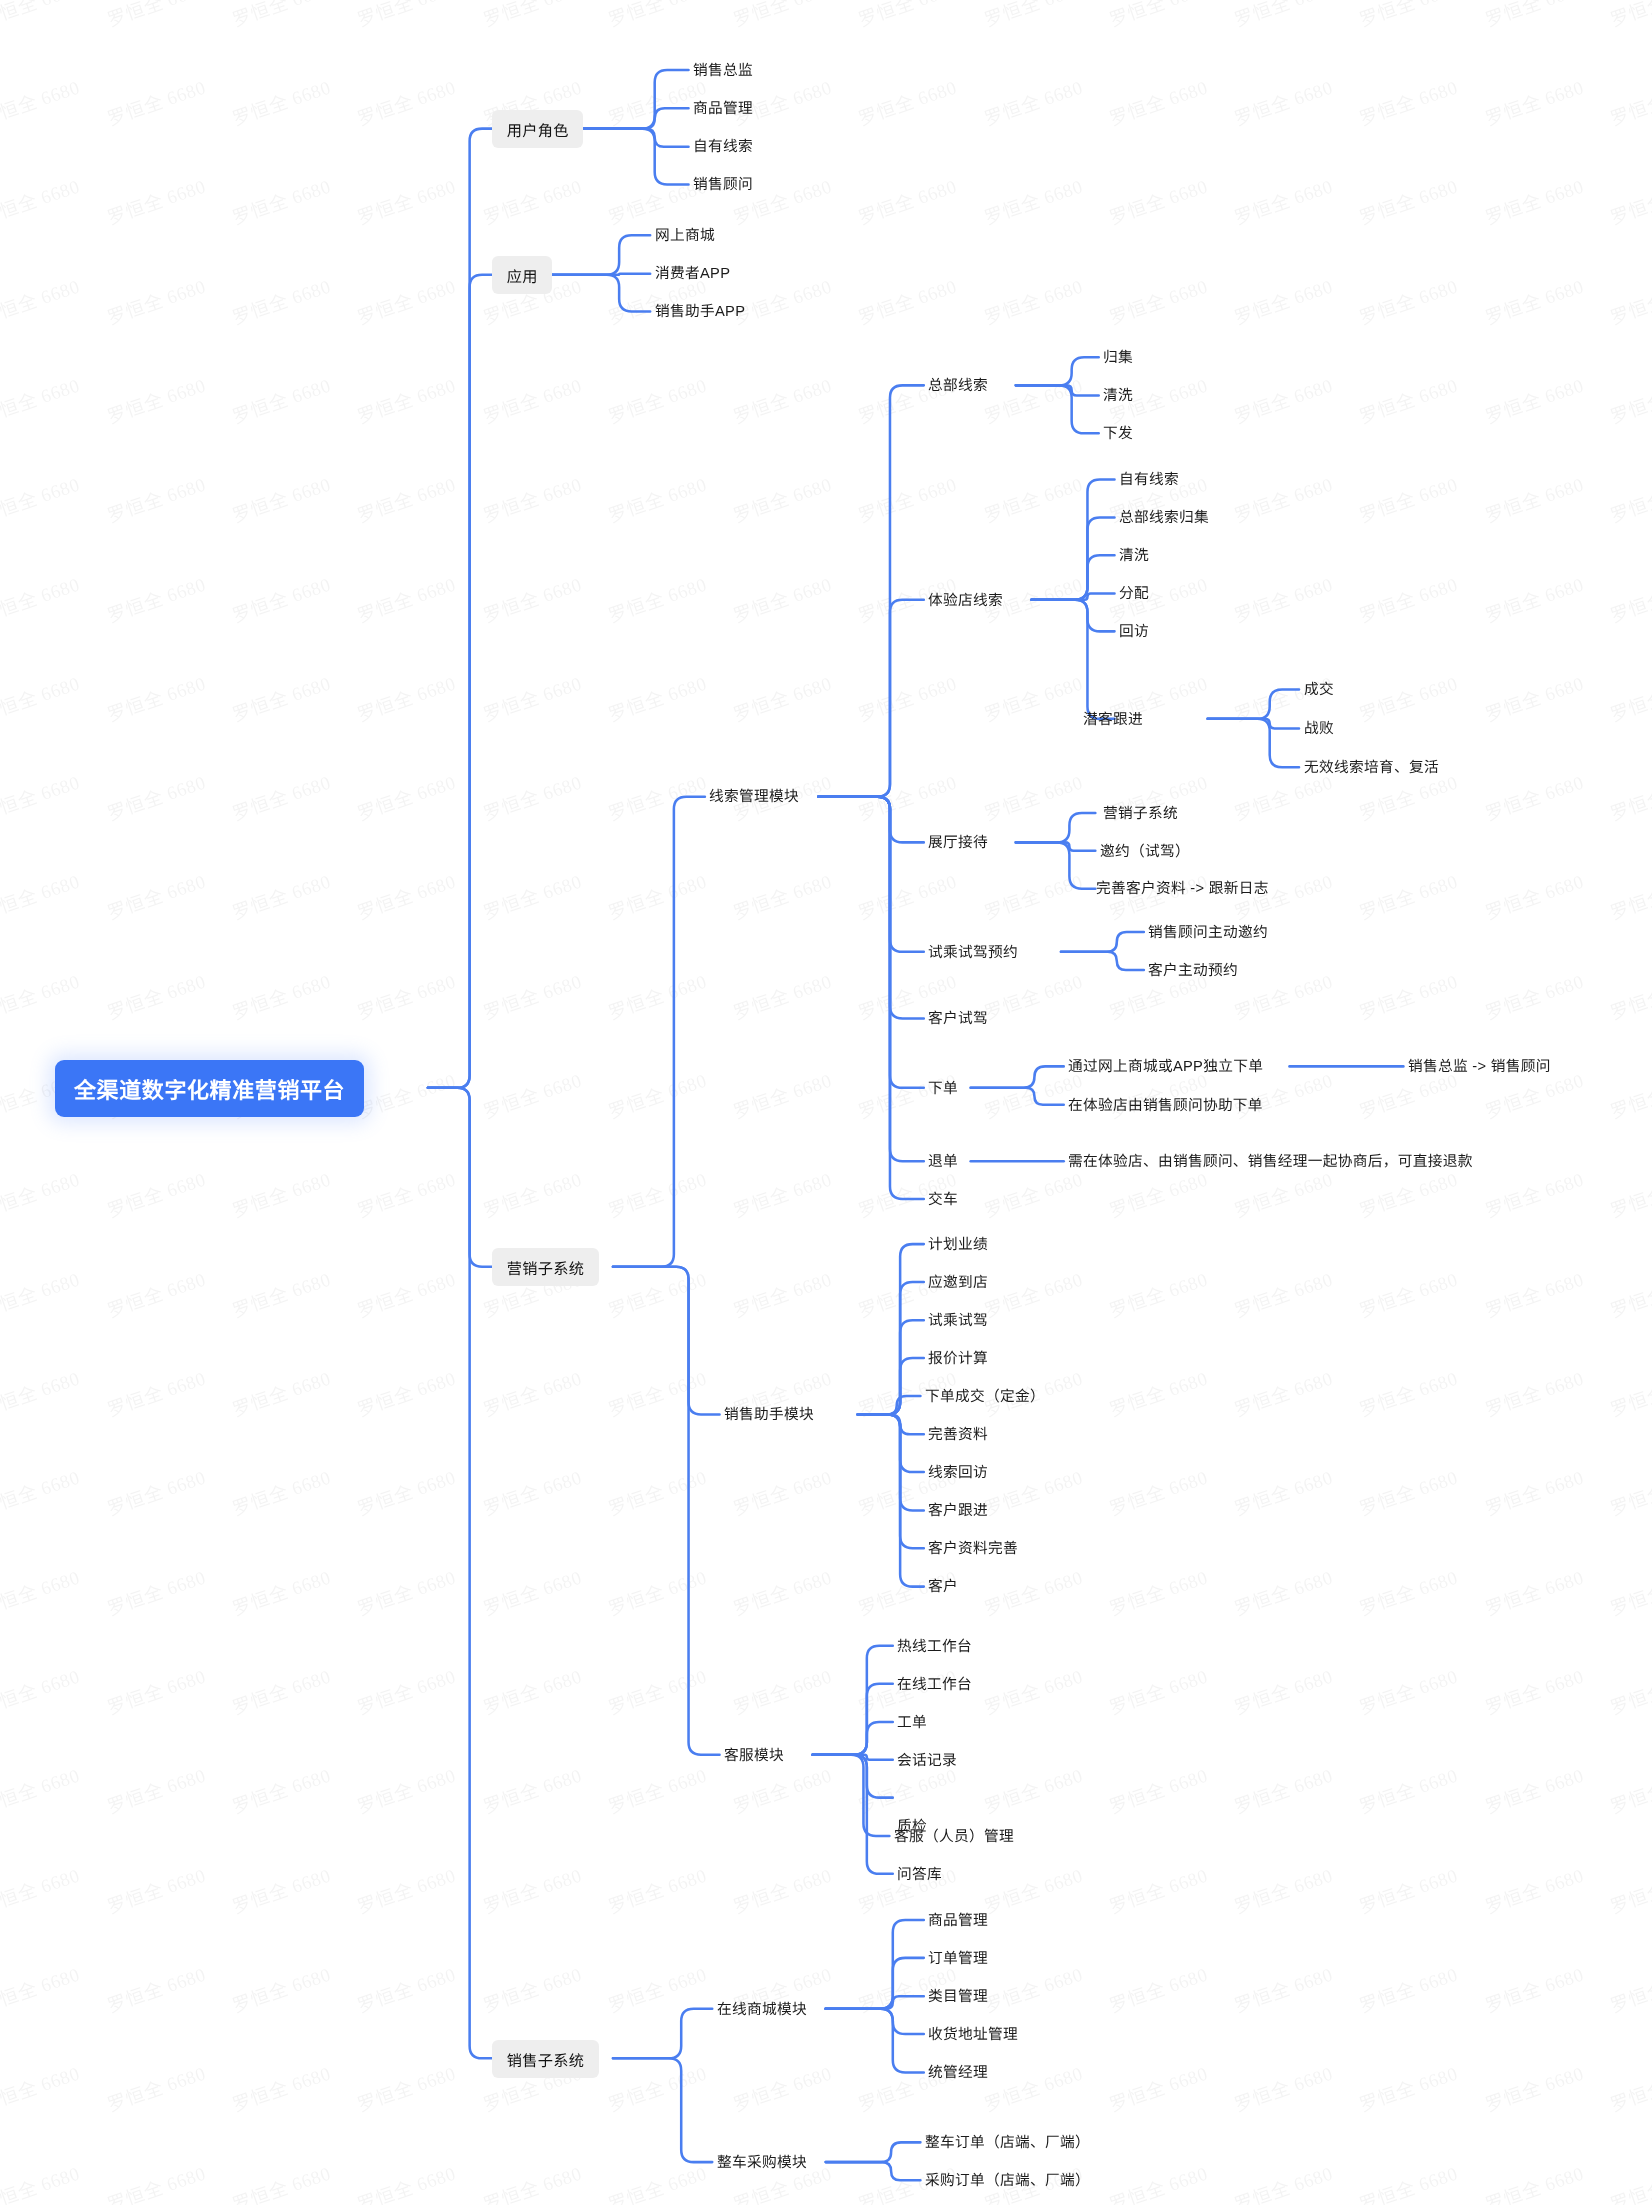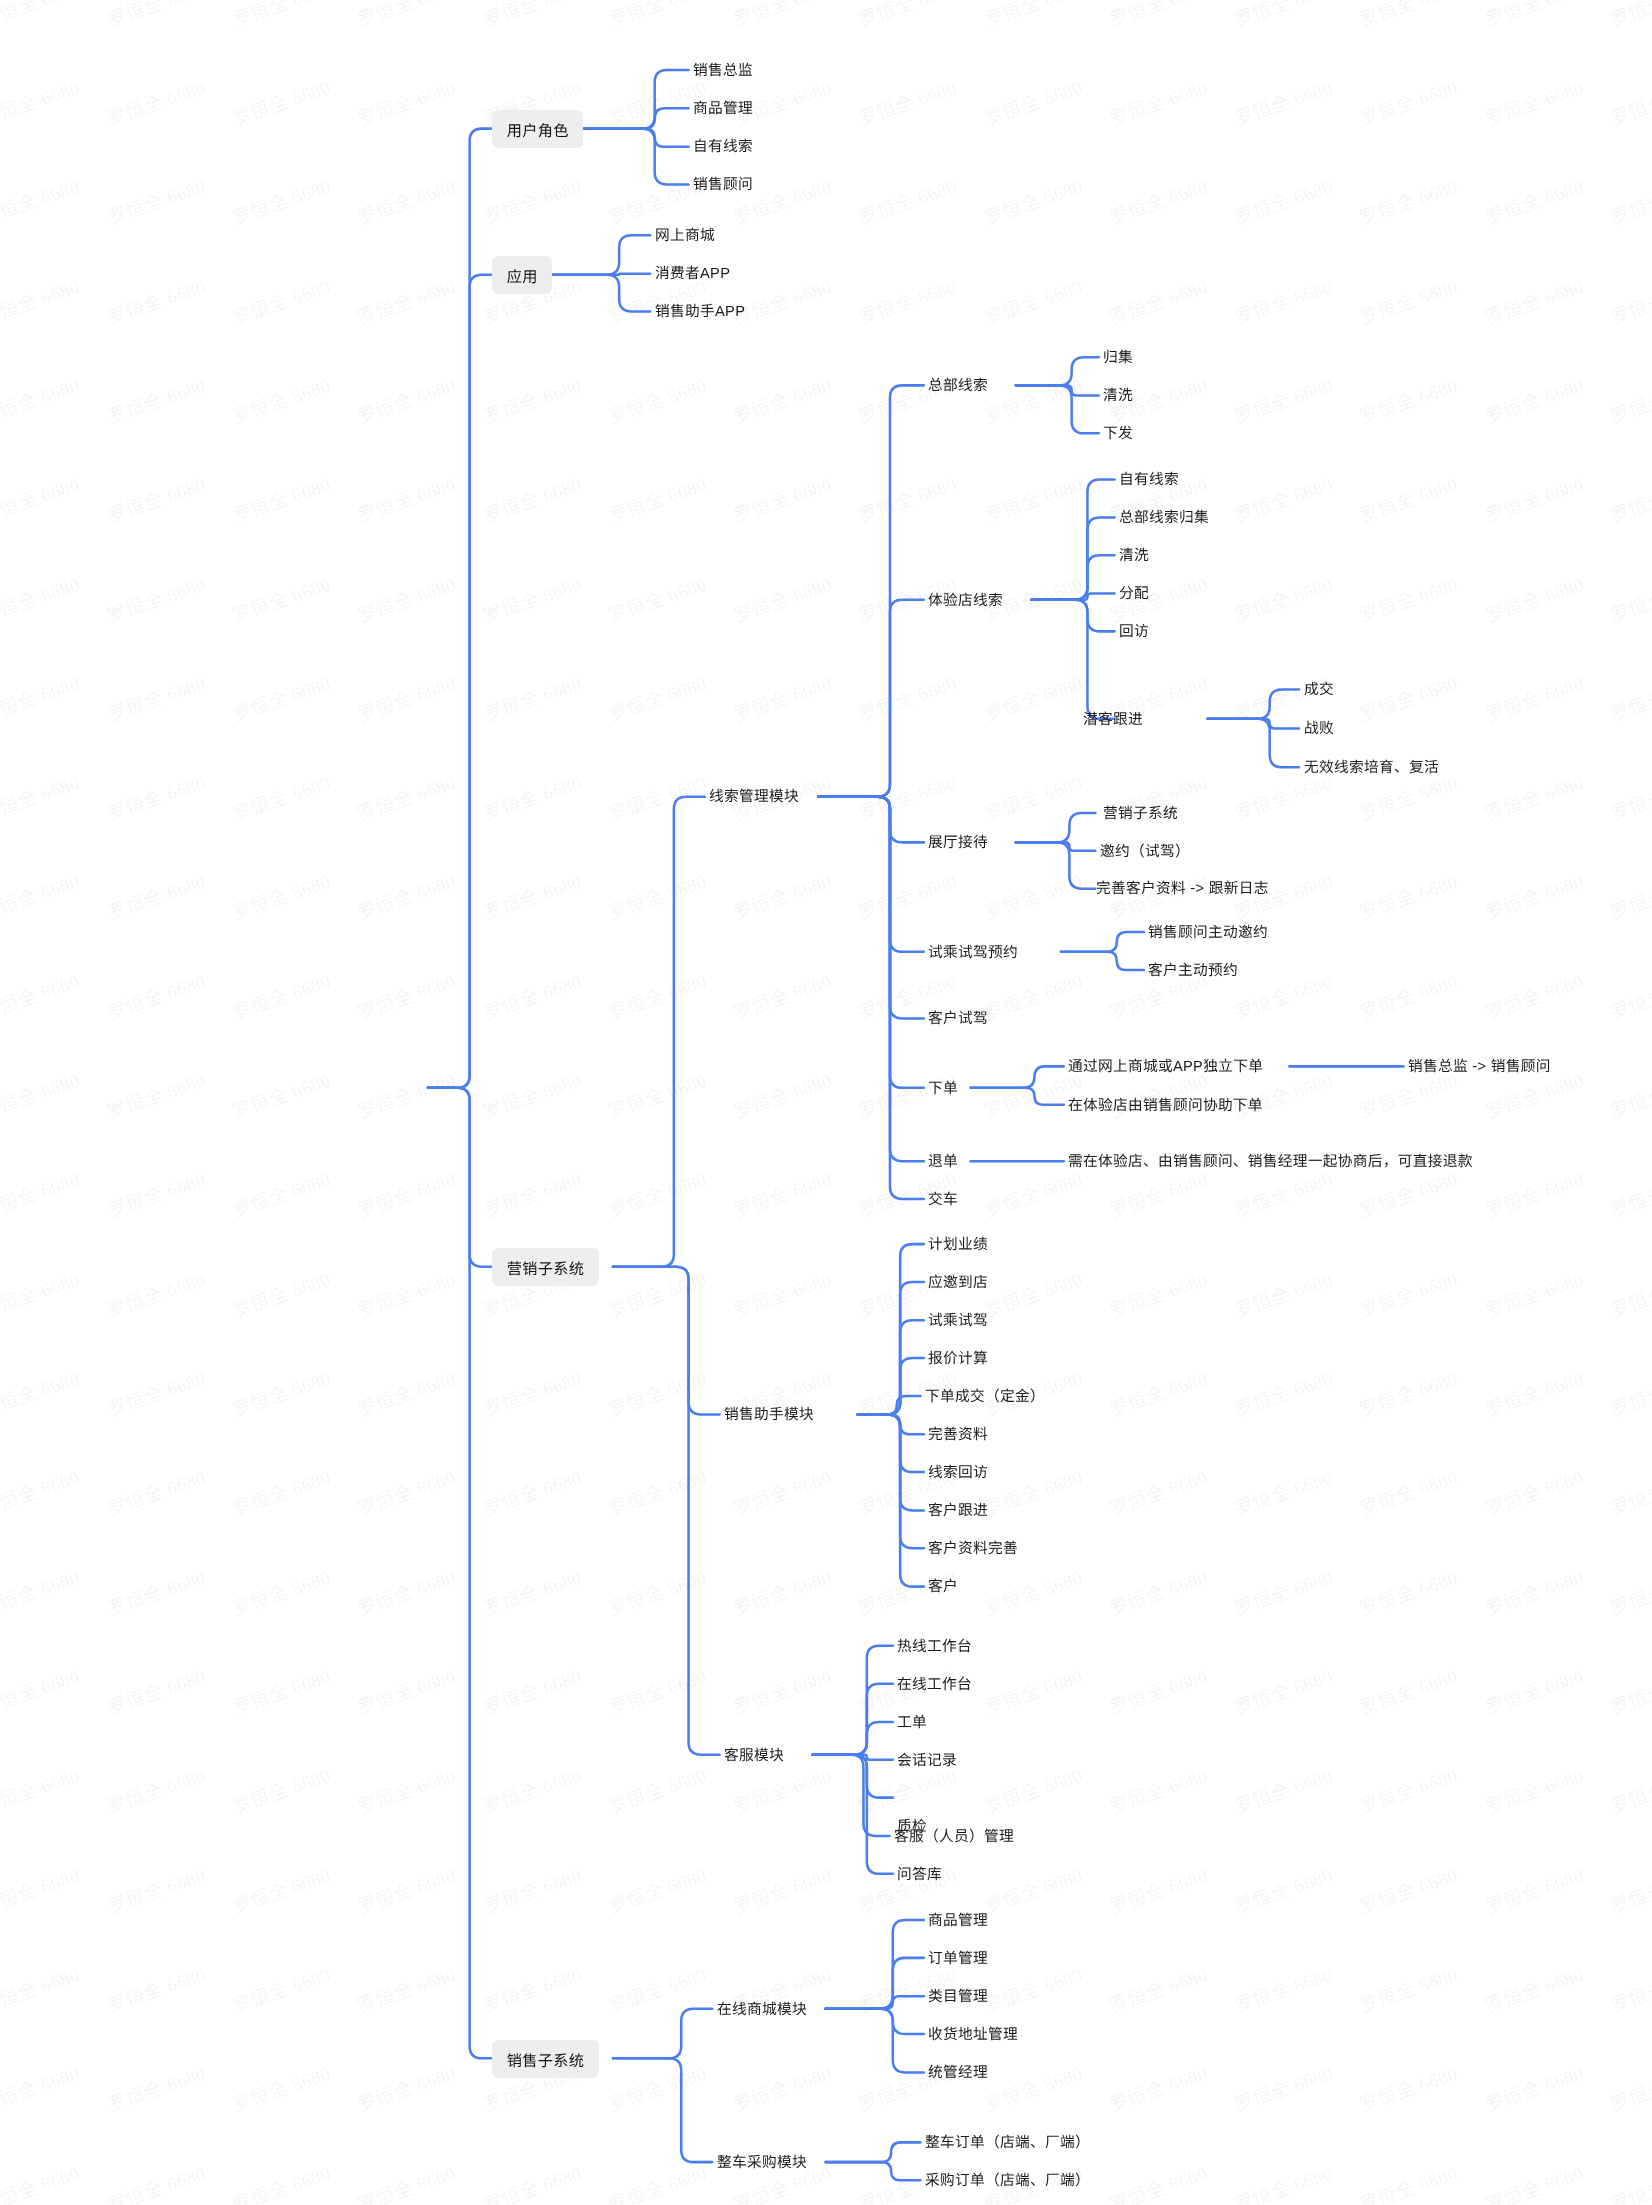--- a/index.html
+++ b/index.html
@@ -461,20 +461,21 @@
     <path d="M 1463 3560 L 1560 3560 Q 1582 3560 1582 3538 L 1582 3425 Q 1582 3403 1604 3403 L 1637 3403" fill="none" stroke="#4a7ef0" stroke-width="4.5" stroke-linecap="round" stroke-linejoin="round"></path>
     <path d="M 1463 3560 L 1560 3560 Q 1582 3560 1582 3538 L 1582 3492 Q 1582 3470 1604 3470 L 1637 3470" fill="none" stroke="#4a7ef0" stroke-width="4.5" stroke-linecap="round" stroke-linejoin="round"></path>
     <path d="M 1463 3560 L 1571 3560 Q 1582 3560 1582 3549 L 1582 3549 Q 1582 3538 1593 3538 L 1637 3538" fill="none" stroke="#4a7ef0" stroke-width="4.5" stroke-linecap="round" stroke-linejoin="round"></path>
     <path d="M 1463 3560 L 1560 3560 Q 1582 3560 1582 3582 L 1582 3583 Q 1582 3605 1604 3605 L 1637 3605" fill="none" stroke="#4a7ef0" stroke-width="4.5" stroke-linecap="round" stroke-linejoin="round"></path>
     <path d="M 1463 3560 L 1560 3560 Q 1582 3560 1582 3582 L 1582 3651 Q 1582 3673 1604 3673 L 1637 3673" fill="none" stroke="#4a7ef0" stroke-width="4.5" stroke-linecap="round" stroke-linejoin="round"></path>
     <path d="M 1463 3832 L 1561.5 3832 Q 1579 3832 1579 3814.5 L 1579 3814.5 Q 1579 3797 1596.5 3797 L 1631 3797" fill="none" stroke="#4a7ef0" stroke-width="4.5" stroke-linecap="round" stroke-linejoin="round"></path>
     <path d="M 1463 3832 L 1563 3832 Q 1579 3832 1579 3848 L 1579 3848 Q 1579 3864 1595 3864 L 1631 3864" fill="none" stroke="#4a7ef0" stroke-width="4.5" stroke-linecap="round" stroke-linejoin="round"></path>
   </svg>
 
 <div id="mindmap">
+    <div class="node root" id="node-root" style="left: 55px; top: 1060px;"><span>全渠道数字化精准营销平台</span></div>
     <div class="node lv1" id="node-b1" style="left: 492px; top: 110px;"><span>用户角色</span></div>
     <div class="node lv2" id="node-b1c1" style="left: 693px; top: 63px;"><span>销售总监</span></div>
     <div class="node lv2" id="node-b1c2" style="left: 693px; top: 101px;"><span>商品管理</span></div>
     <div class="node lv2" id="node-b1c3" style="left: 693px; top: 139px;"><span>自有线索</span></div>
     <div class="node lv2" id="node-b1c4" style="left: 693px; top: 177px;"><span>销售顾问</span></div>
     <div class="node lv1" id="node-b2" style="left: 492px; top: 256px;"><span>应用</span></div>
     <div class="node lv2" id="node-b2c1" style="left: 655px; top: 228px;"><span>网上商城</span></div>
     <div class="node lv2" id="node-b2c2" style="left: 655px; top: 266px;"><span>消费者APP</span></div>
     <div class="node lv2" id="node-b2c3" style="left: 655px; top: 304px;"><span>销售助手APP</span></div>
     <div class="node lv1" id="node-b3" style="left: 492px; top: 1248px;"><span>营销子系统</span></div>

